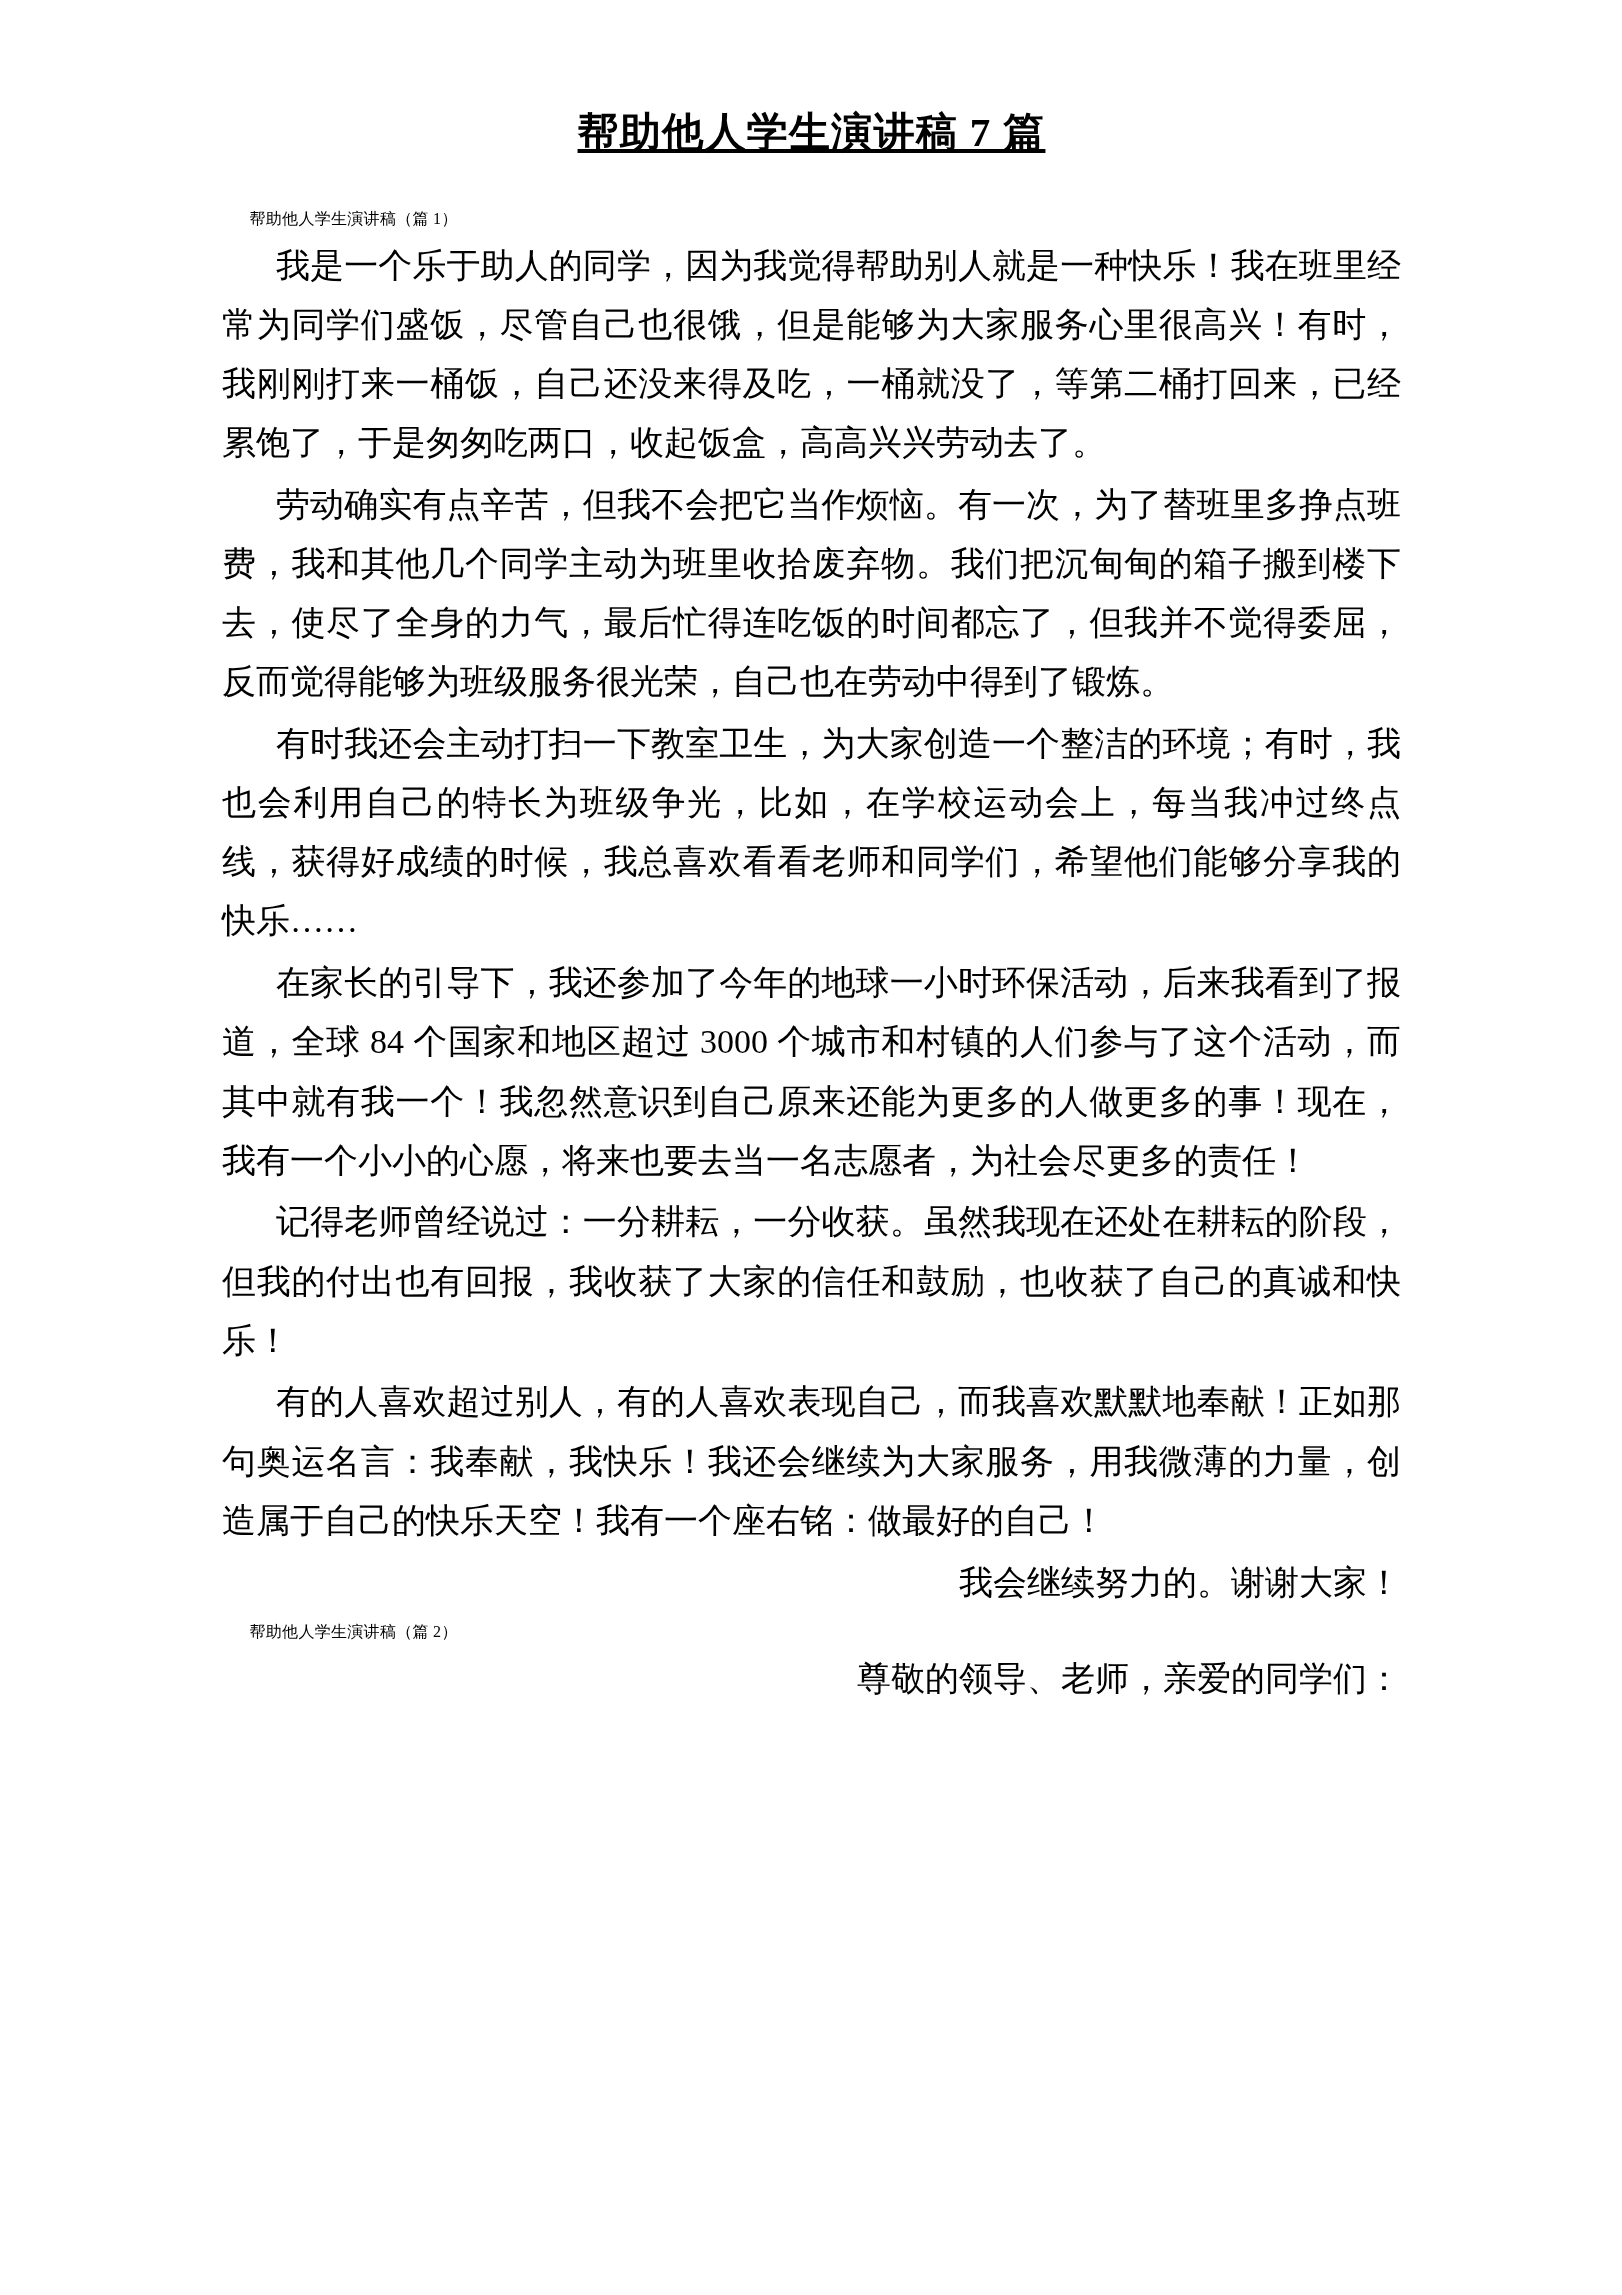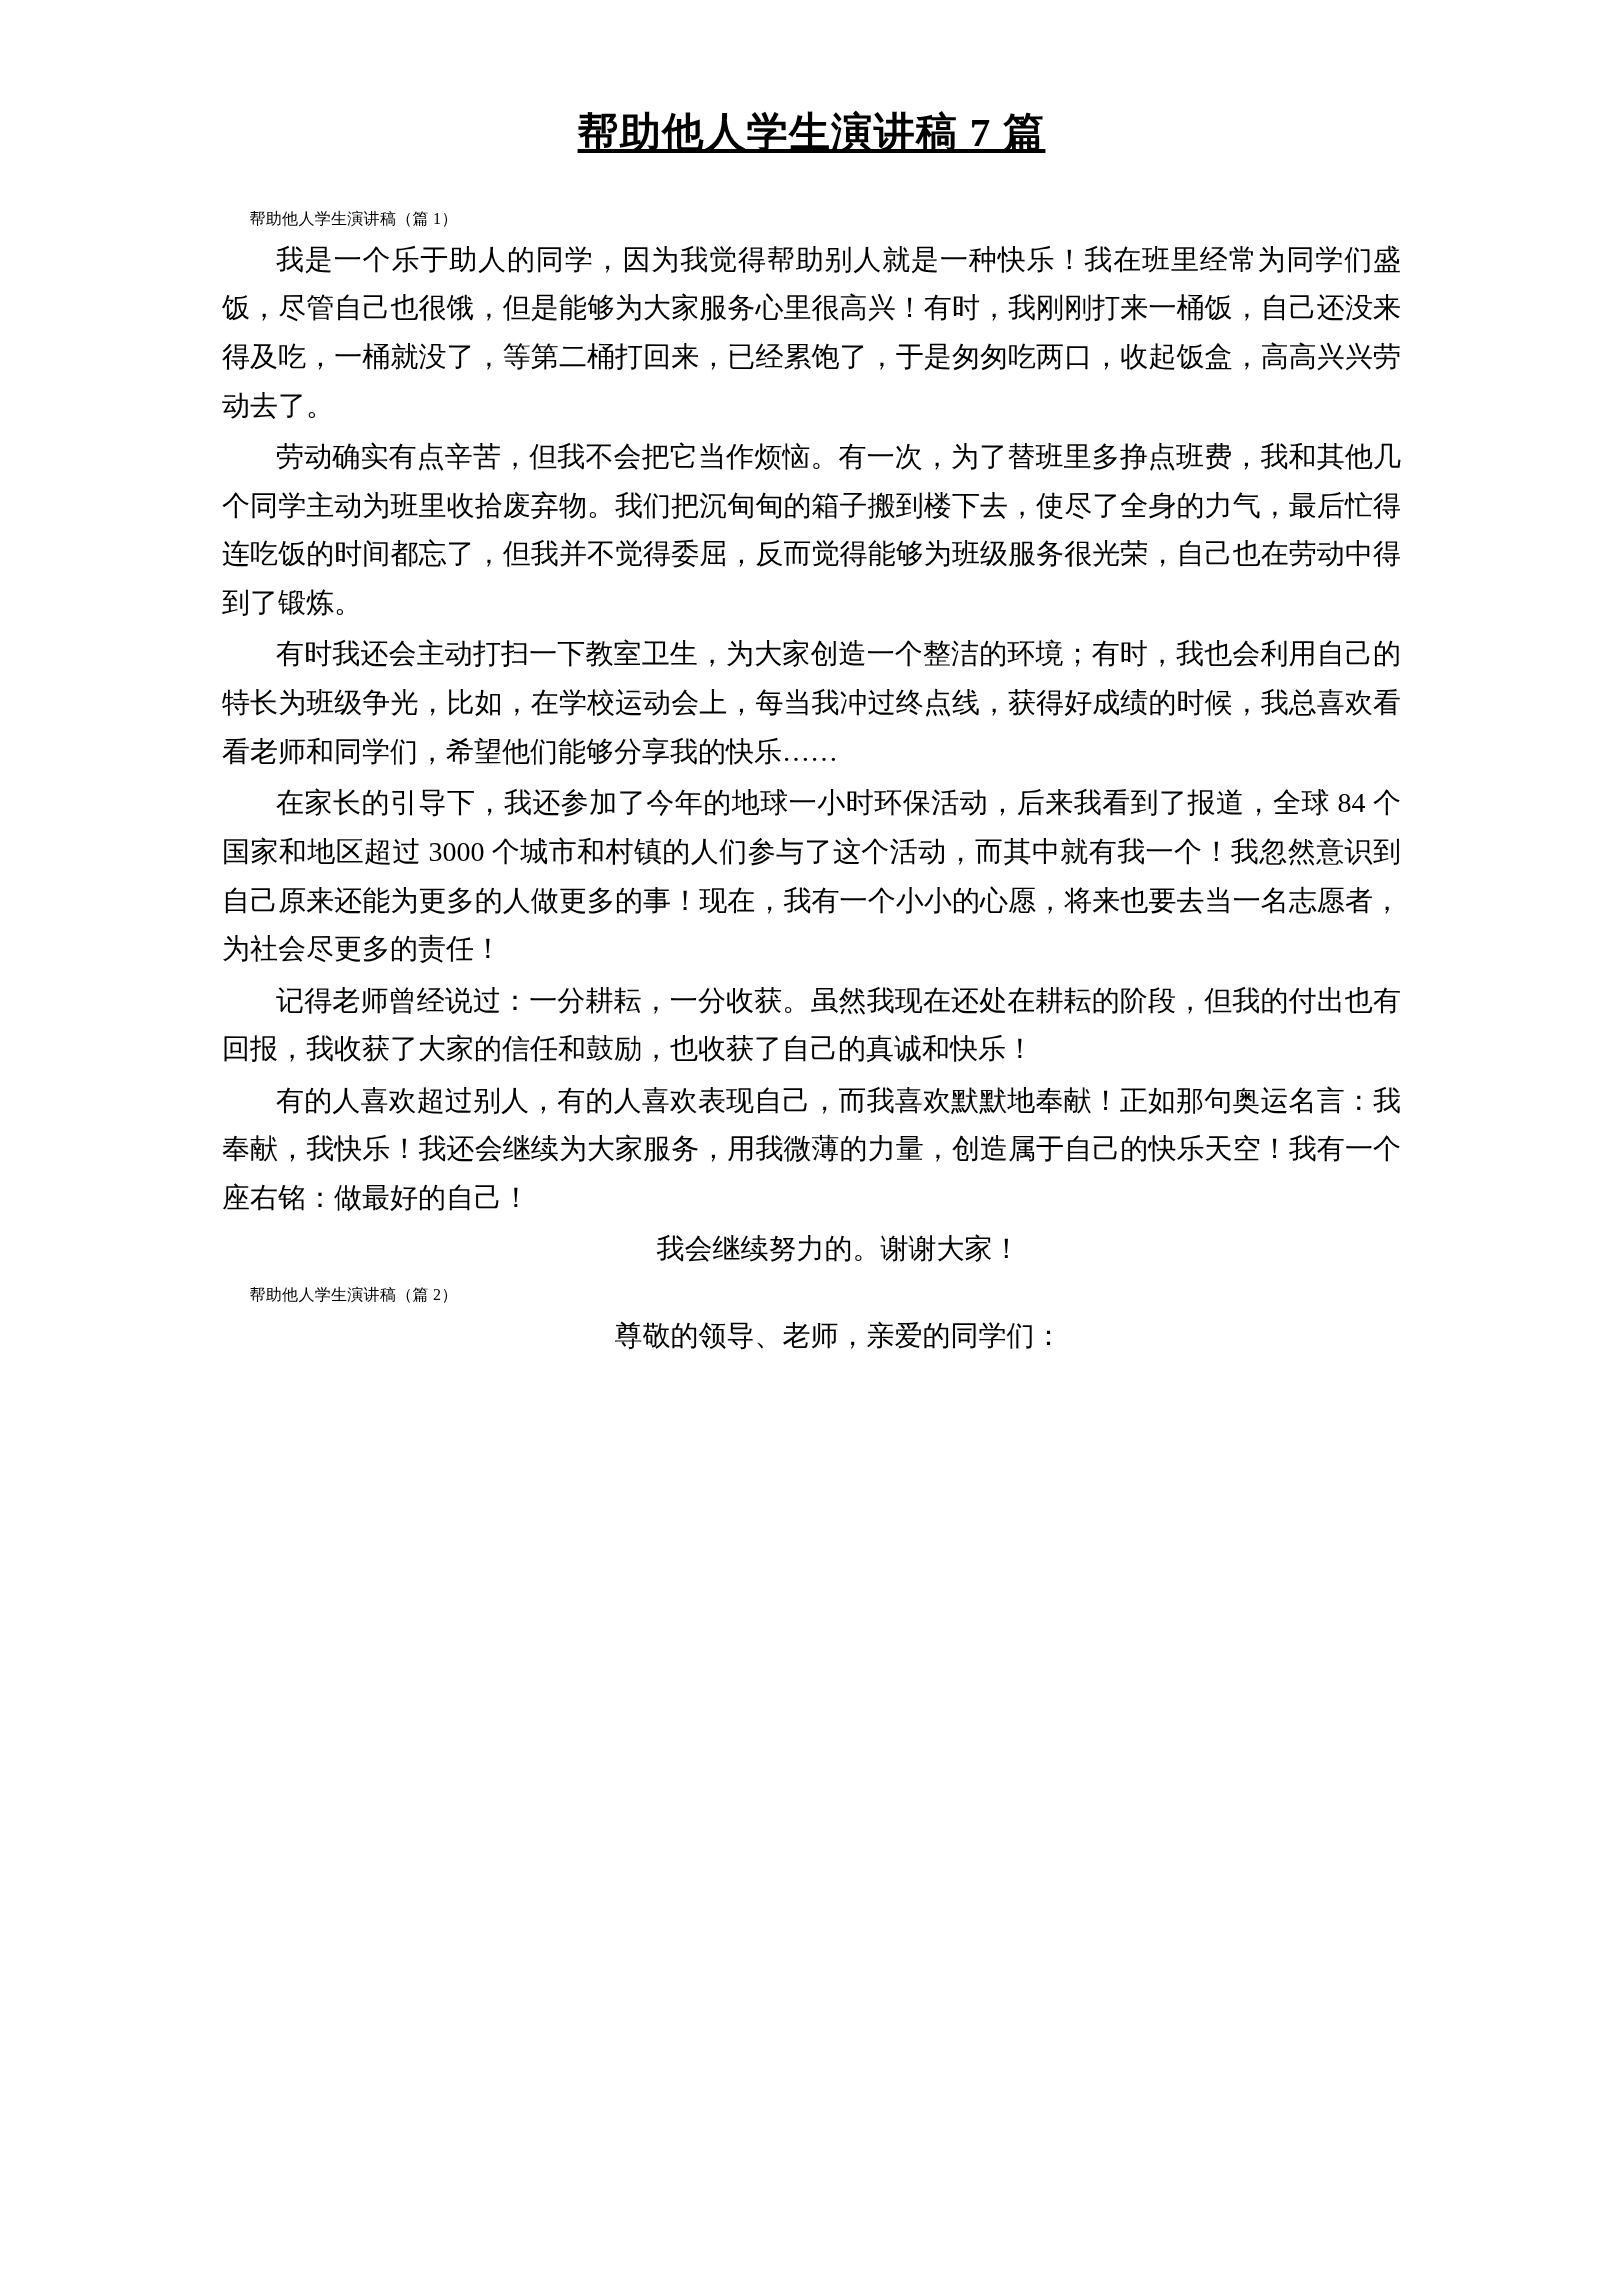--- a/index.html
+++ b/index.html
@@ -33,31 +33,31 @@
   }
   .section-heading {
     font-size: 16px;
     line-height: 1.62;
     text-align: left;
     margin: 0 0 3.9px 0;
     padding-left: 27.5px;
     letter-spacing: 0.3px;
   }
   p.para {
-    font-size: 28px;
+    font-size: 34px;
     line-height: 1.74;
     text-align: justify;
     text-justify: inter-ideograph;
     margin: 0 0 2.6px 0;
     text-indent: 54px;
     letter-spacing: 0px;
     word-break: break-all;
   }
   p.para.short {
-    text-align: center;
+    text-align: right;
   }
   .spacer-sm { height: 5.2px; }
 </style>
 </head>
 <body>
 
 <div class="page">
 
   <h1 class="doc-title">帮助他人学生演讲稿 7 篇</h1>
 

